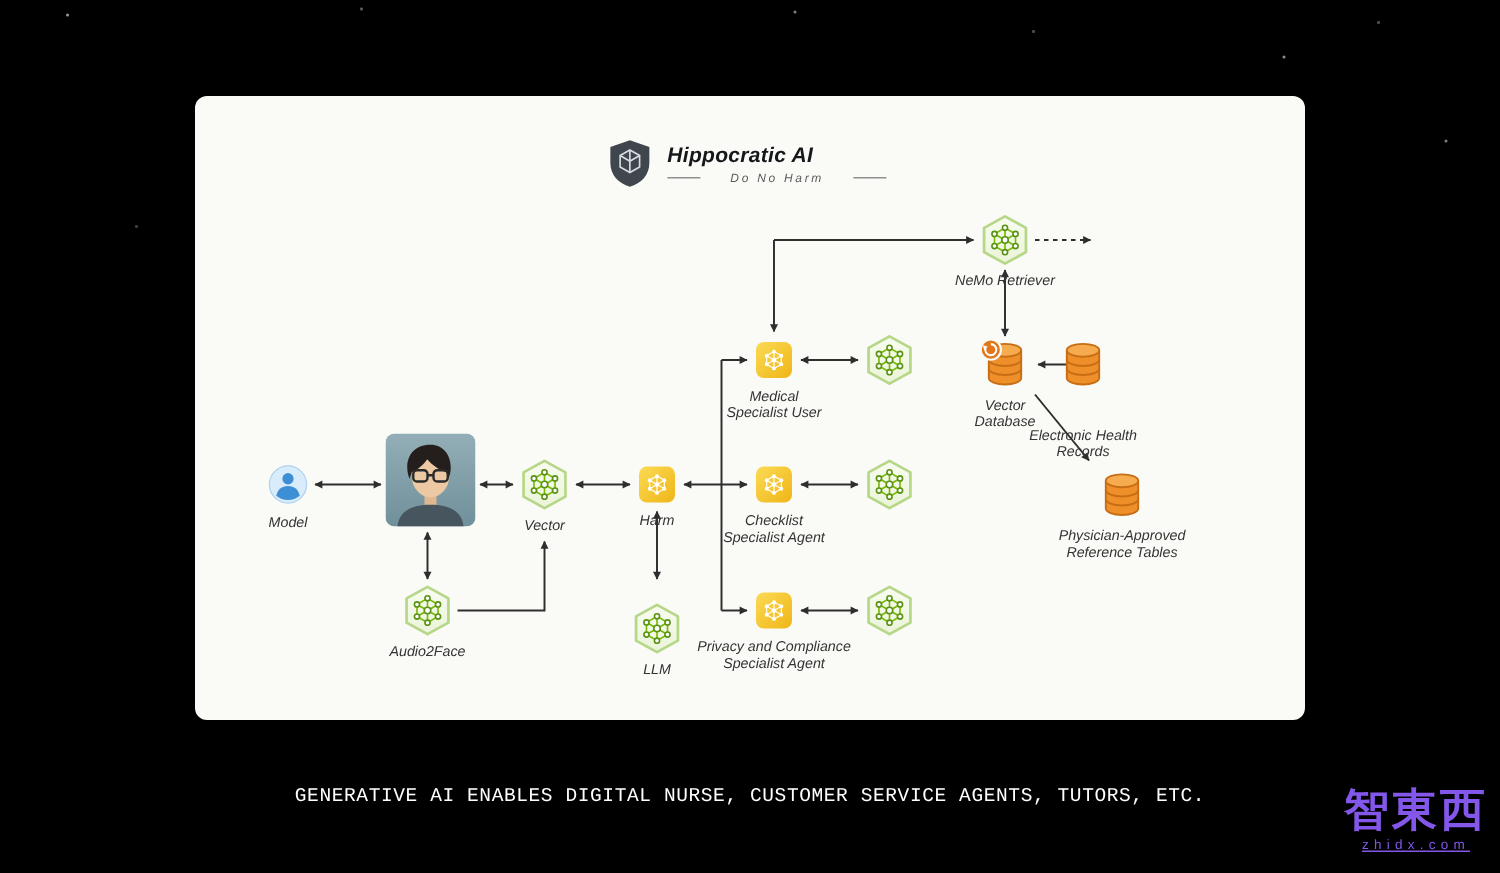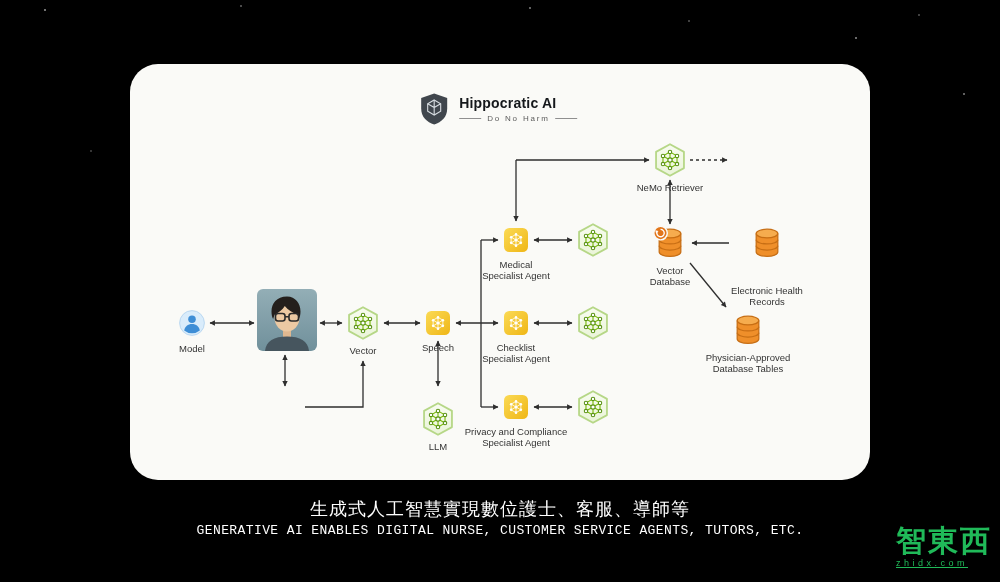--- a/index.html
+++ b/index.html
@@ -4,46 +4,46 @@
 <style>
   html,body{margin:0;padding:0;background:#000;}
   body{width:1000px;height:582px;position:relative;overflow:hidden;
        font-family:"Liberation Sans", sans-serif;}
   .defs-svg{position:absolute;width:0;height:0;overflow:hidden;}
   .stage{position:absolute;inset:0;}
   .star{position:absolute;border-radius:50%;background:#fff;}
 
   
   .card{position:absolute;left:130px;top:64px;width:740px;height:416px;
-        background:#fafaf7;border-radius:28px;}
+        background:#fafaf7;border-radius:8px;font-style:italic;}
   .connectors{position:absolute;left:0;top:0;width:740px;height:416px;}
 
   
   .logo{position:absolute;top:28px;left:50%;transform:translateX(-51%);
         display:flex;align-items:center;gap:10px;}
   .logo-title{font-size:14px;font-weight:bold;color:#15181b;letter-spacing:.2px;}
-  .logo-tagline{display:flex;align-items:center;justify-content:center;gap:6px;
+  .logo-tagline{display:flex;align-items:center;justify-content:center;gap:20px;
         margin-top:3px;font-size:8px;color:#5c5c5c;letter-spacing:1.8px;}
   .tl-dash{display:inline-block;width:22px;height:1px;background:#8f8f8f;}
 
   
   .node{position:absolute;width:110px;display:flex;flex-direction:column;
         align-items:center;gap:4px;}
   .node svg{display:block;}
   .nlabel{font-size:9.5px;line-height:1.2;color:#333;text-align:center;
         white-space:pre-line;}
 
   
   .caption-zh{position:absolute;top:497px;left:0;width:100%;text-align:center;
         color:#fff;font-size:18px;letter-spacing:1px;}
   .caption-en{position:absolute;top:523px;left:0;width:100%;text-align:center;
         color:#fff;font-size:13px;font-weight:500;letter-spacing:.4px;font-family:Liberation Mono, monospace;}
 
   
-  .wm{position:absolute;right:8px;bottom:14px;text-align:left;color:#22c55e;opacity:.95;}
+  .wm{position:absolute;right:8px;bottom:14px;text-align:center;color:#8b5cf6;opacity:.95;}
   .wm-brand{font-size:30px;font-weight:bold;letter-spacing:2px;line-height:1.05;}
   .wm-domain{font-size:9px;letter-spacing:3.5px;margin-top:2px;text-decoration:underline;}
 </style>
 </head>
 <body>
 
 <svg class="defs-svg" aria-hidden="true">
   <defs>
     <linearGradient id="gradY" x1="0" y1="0" x2="1" y2="1">
       <stop offset="0" stop-color="#fbda55"></stop>
@@ -211,37 +211,43 @@
       <svg width="36" height="36">
           <use href="#icon-nn-green"></use>
         </svg>
       <div class="nlabel">Vector</div>
     </div>
 
     <div class="node" style="left:253px;top:244px;">
       <svg width="30" height="30">
           <use href="#icon-nn-yellow"></use>
         </svg>
-      <div class="nlabel">Speech</div>
-    </div>
-
+      <div class="nlabel">Harm</div>
+    </div>
+
+    <div class="node" style="left:100px;top:325px;">
+      <svg width="36" height="36">
+          <use href="#icon-nn-green"></use>
+        </svg>
+      <div class="nlabel">Audio2Face</div>
+    </div>
 
     <div class="node" style="left:253px;top:337px;">
       <svg width="36" height="36">
           <use href="#icon-nn-green"></use>
         </svg>
       <div class="nlabel">LLM</div>
     </div>
 
     <div class="node" style="left:331px;top:161px;">
       <svg width="30" height="30">
           <use href="#icon-nn-yellow"></use>
         </svg>
       <div class="nlabel">Medical
-Specialist Agent</div>
+Specialist User</div>
     </div>
 
     <div class="node" style="left:331px;top:244px;">
       <svg width="30" height="30">
           <use href="#icon-nn-yellow"></use>
         </svg>
       <div class="nlabel">Checklist
 Specialist Agent</div>
     </div>
 
@@ -278,39 +284,38 @@
 
 
     <div class="node" style="left:485px;top:161px;">
       <svg width="36" height="36">
           <use href="#icon-db-sync"></use>
         </svg>
       <div class="nlabel">Vector
 Database</div>
     </div>
 
-    <div class="node" style="left:582px;top:161px;gap:24px;">
+    <div class="node" style="left:537px;top:161px;gap:24px;">
       <svg width="36" height="36">
           <use href="#icon-db"></use>
         </svg>
       <div class="nlabel">Electronic Health
 Records</div>
     </div>
 
     <div class="node" style="left:563px;top:248px;">
       <svg width="36" height="36">
           <use href="#icon-db"></use>
         </svg>
       <div class="nlabel">Physician-Approved
-Database Tables</div>
+Reference Tables</div>
     </div>
 
   </div>
 
-  <div class="caption-zh">生成式人工智慧實現數位護士、客服、導師等</div>
   <div class="caption-en">GENERATIVE AI ENABLES DIGITAL NURSE, CUSTOMER SERVICE AGENTS, TUTORS, ETC.</div>
 
   <div class="wm">
     <div class="wm-brand">智東西</div>
     <div class="wm-domain">zhidx.com</div>
   </div>
 
 </div>
 
 </body></html>

